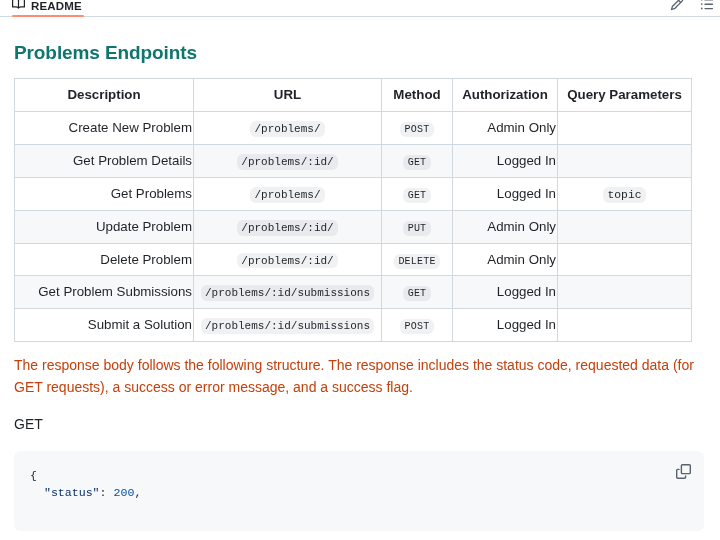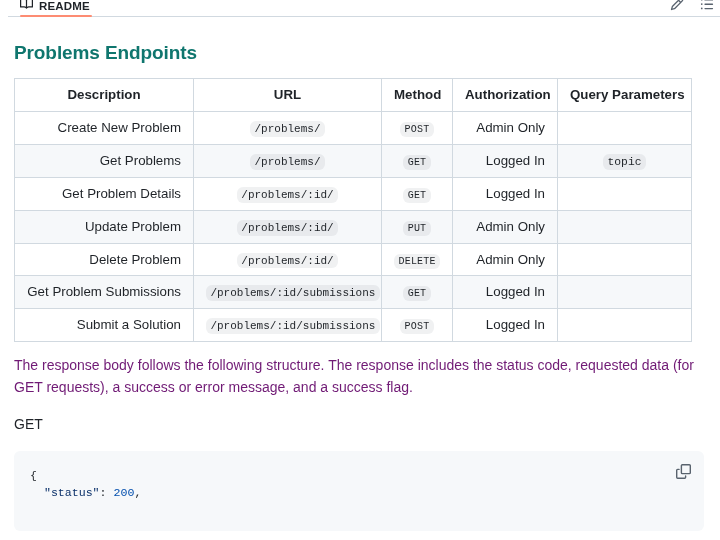--- a/index.html
+++ b/index.html
@@ -12,21 +12,20 @@
     color: #1f2328;
     -webkit-font-smoothing: antialiased;
   }
 
   
   .file-header {
     position: relative;
     height: 17px;
     border-bottom: 1px solid #d1d9e0;
     background: #ffffff;
-    margin-left: 8px;
   }
   .tab-readme {
     position: absolute;
     left: 8px;
     top: -3px;
     display: flex;
     align-items: center;
     gap: 6px;
     height: 19px;
     padding: 0 8px 0 4px;
@@ -76,21 +75,21 @@
   table.md-table {
     border-collapse: collapse;
     margin-top: 13px;
     width: 677px;
     table-layout: fixed;
     font-size: 13.3px;
   }
   table.md-table th,
   table.md-table td {
     border: 1px solid #d1d9e0;
-    padding: 6px 12px;
+    padding: 6px 1px;
     line-height: 1.5;
     vertical-align: middle;
     height: 31px;
     overflow: hidden;
     white-space: nowrap;
   }
   table.md-table th {
     font-weight: 600;
     text-align: center;
     height: 33px;
@@ -121,21 +120,21 @@
     letter-spacing: .2px;
     padding: 0.2em 0.45em;
   }
   td.c-url code.inline { font-size: 11px; }
 
   
   p.md-p {
     font-size: 14px;
     line-height: 1.55;
     margin: 13px 0 0 0;
-    color: #701a75;
+    color: #c2410c;
     max-width: 683px;
   }
 
   .get-line {
     margin-top: 15px;
     font-size: 14px;
     line-height: 1.5;
     color: #1f2328;
     display: flex;
     align-items: baseline;
@@ -233,32 +232,32 @@
     </thead>
     <tbody id="table-body">
         <tr>
           <td class="c-desc">Create New Problem</td>
           <td class="c-url"><code class="inline">/problems/</code></td>
           <td class="c-method"><code class="inline method">POST</code></td>
           <td class="c-auth">Admin Only</td>
           <td class="c-query"></td>
         </tr>
         <tr>
+          <td class="c-desc">Get Problem Details</td>
+          <td class="c-url"><code class="inline">/problems/:id/</code></td>
+          <td class="c-method"><code class="inline method">GET</code></td>
+          <td class="c-auth">Logged In</td>
+          <td class="c-query"></td>
+        </tr>
+        <tr>
           <td class="c-desc">Get Problems</td>
           <td class="c-url"><code class="inline">/problems/</code></td>
           <td class="c-method"><code class="inline method">GET</code></td>
           <td class="c-auth">Logged In</td>
           <td class="c-query"><code class="inline">topic</code></td>
-        </tr>
-        <tr>
-          <td class="c-desc">Get Problem Details</td>
-          <td class="c-url"><code class="inline">/problems/:id/</code></td>
-          <td class="c-method"><code class="inline method">GET</code></td>
-          <td class="c-auth">Logged In</td>
-          <td class="c-query"></td>
         </tr>
         <tr>
           <td class="c-desc">Update Problem</td>
           <td class="c-url"><code class="inline">/problems/:id/</code></td>
           <td class="c-method"><code class="inline method">PUT</code></td>
           <td class="c-auth">Admin Only</td>
           <td class="c-query"></td>
         </tr>
         <tr>
           <td class="c-desc">Delete Problem</td>

